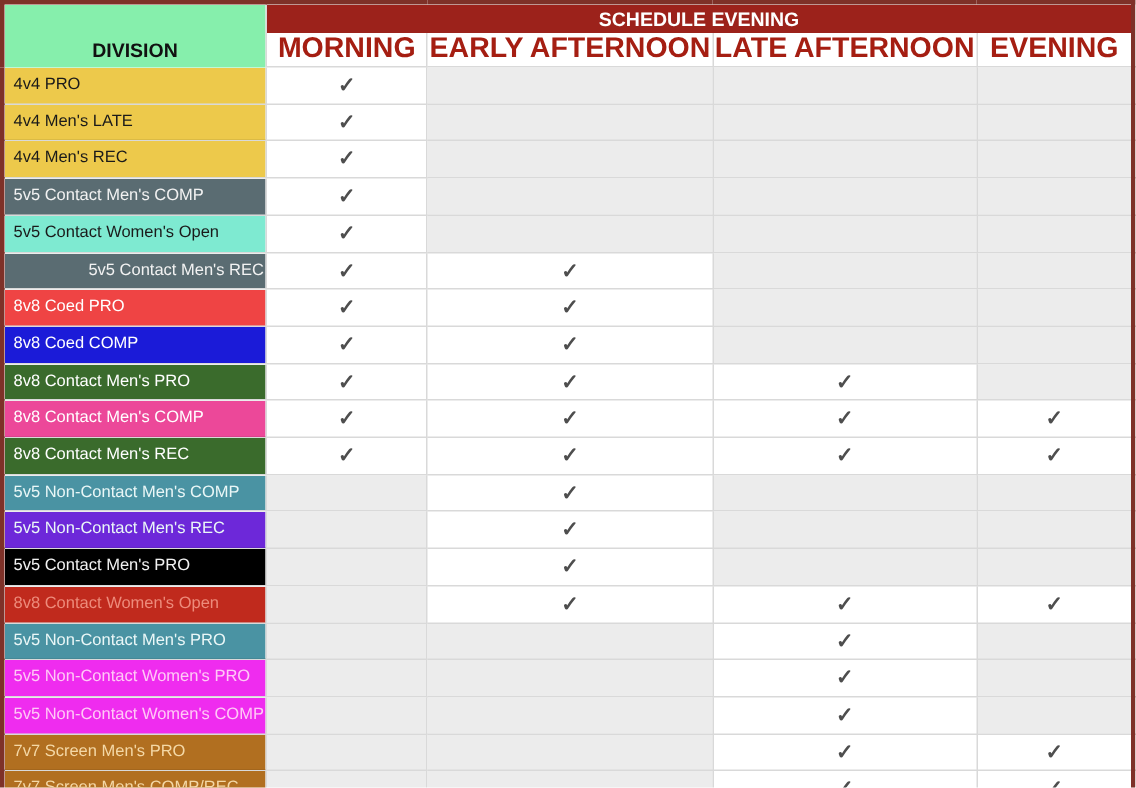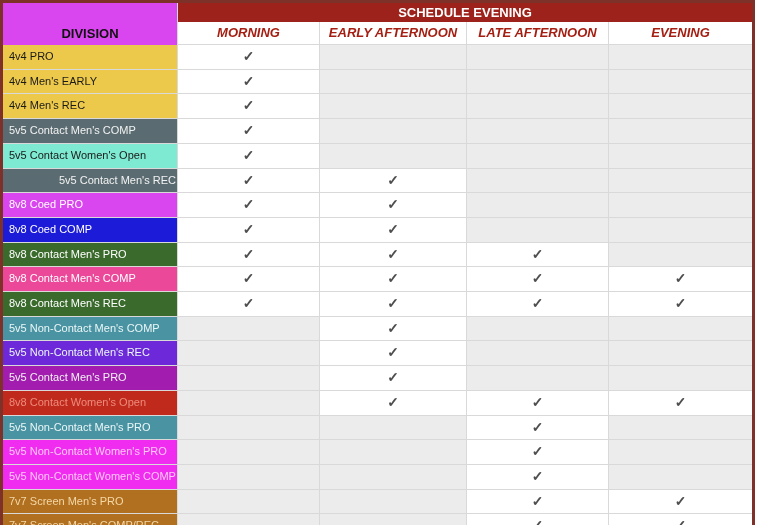--- a/index.html
+++ b/index.html
@@ -27,40 +27,39 @@
   th.banner {
     background: var(--banner-bg, #9C221B);
     color: var(--banner-fg, #FFFFFF);
     font-size: 13px;
     font-weight: bold;
     text-align: center;
     height: 17px;
     line-height: 17px;
   }
   th.corner {
-    background: #d946ef;
+    background: #86efac;
     color: var(--corner-fg, #111111);
     font-size: 13px;
     font-weight: bold;
     text-align: center;
     vertical-align: bottom;
     padding-bottom: 4px;
     border-right: 1px solid var(--grid, #D9D9D9);
   }
   th.colhead {
     background: #ffffff;
     color: var(--header-fg, #A51E12);
-    font-size: 13px;
+    font-size: 19px;
     font-weight: bold;
     text-align: center;
     height: 20px;
     line-height: 20px;
     border: 1px solid var(--grid, #D9D9D9);
     border-top: none;
-    font-style: italic;
   }
   tbody th.rowlabel {
     font-size: 11px;
     font-weight: normal;
     text-align: left;
     padding-left: 6px;
     height: 21.7px;
     line-height: 21.7px;
     border-bottom: 1px solid rgba(0,0,0,0.15);
   }
@@ -101,21 +100,21 @@
   </thead>
   <tbody>
       <tr>
         <th class="rowlabel" style="background: rgb(237, 201, 75); color: rgb(26, 26, 26);">4v4 PRO</th>
         <td class="cell checked"><span>✓</span></td>
         <td class="cell empty"></td>
         <td class="cell empty"></td>
         <td class="cell empty"></td>
       </tr>
       <tr>
-        <th class="rowlabel" style="background: rgb(237, 201, 75); color: rgb(26, 26, 26);">4v4 Men's EARLY</th>
+        <th class="rowlabel" style="background: rgb(237, 201, 75); color: rgb(26, 26, 26);">4v4 Men's LATE</th>
         <td class="cell checked"><span>✓</span></td>
         <td class="cell empty"></td>
         <td class="cell empty"></td>
         <td class="cell empty"></td>
       </tr>
       <tr>
         <th class="rowlabel" style="background: rgb(237, 201, 75); color: rgb(26, 26, 26);">4v4 Men's REC</th>
         <td class="cell checked"><span>✓</span></td>
         <td class="cell empty"></td>
         <td class="cell empty"></td>
@@ -136,21 +135,21 @@
         <td class="cell empty"></td>
       </tr>
       <tr>
         <th class="rowlabel" style="background: rgb(90, 108, 114); color: rgb(242, 242, 242); text-align: right;">5v5 Contact Men's REC</th>
         <td class="cell checked"><span>✓</span></td>
         <td class="cell checked"><span>✓</span></td>
         <td class="cell empty"></td>
         <td class="cell empty"></td>
       </tr>
       <tr>
-        <th class="rowlabel" style="background: #d946ef; color: rgb(255, 255, 255); margin-left: 12px;">8v8 Coed PRO</th>
+        <th class="rowlabel" style="background: #ef4444; color: rgb(255, 255, 255); margin-left: 12px;">8v8 Coed PRO</th>
         <td class="cell checked"><span>✓</span></td>
         <td class="cell checked"><span>✓</span></td>
         <td class="cell empty"></td>
         <td class="cell empty"></td>
       </tr>
       <tr>
         <th class="rowlabel" style="background: rgb(27, 27, 216); color: rgb(255, 255, 255);">8v8 Coed COMP</th>
         <td class="cell checked"><span>✓</span></td>
         <td class="cell checked"><span>✓</span></td>
         <td class="cell empty"></td>
@@ -185,21 +184,21 @@
         <td class="cell empty"></td>
       </tr>
       <tr>
         <th class="rowlabel" style="background: #6d28d9; color: rgb(234, 247, 247);">5v5 Non-Contact Men's REC</th>
         <td class="cell empty"></td>
         <td class="cell checked"><span>✓</span></td>
         <td class="cell empty"></td>
         <td class="cell empty"></td>
       </tr>
       <tr>
-        <th class="rowlabel" style="background: #a21caf; color: rgb(242, 242, 242); margin-top: 24px;">5v5 Contact Men's PRO</th>
+        <th class="rowlabel" style="background: #000000; color: rgb(242, 242, 242); margin-top: 24px;">5v5 Contact Men's PRO</th>
         <td class="cell empty"></td>
         <td class="cell checked"><span>✓</span></td>
         <td class="cell empty"></td>
         <td class="cell empty"></td>
       </tr>
       <tr>
         <th class="rowlabel" style="background: rgb(192, 42, 29); color: rgb(237, 139, 123);">8v8 Contact Women's Open</th>
         <td class="cell empty"></td>
         <td class="cell checked"><span>✓</span></td>
         <td class="cell checked"><span>✓</span></td>

